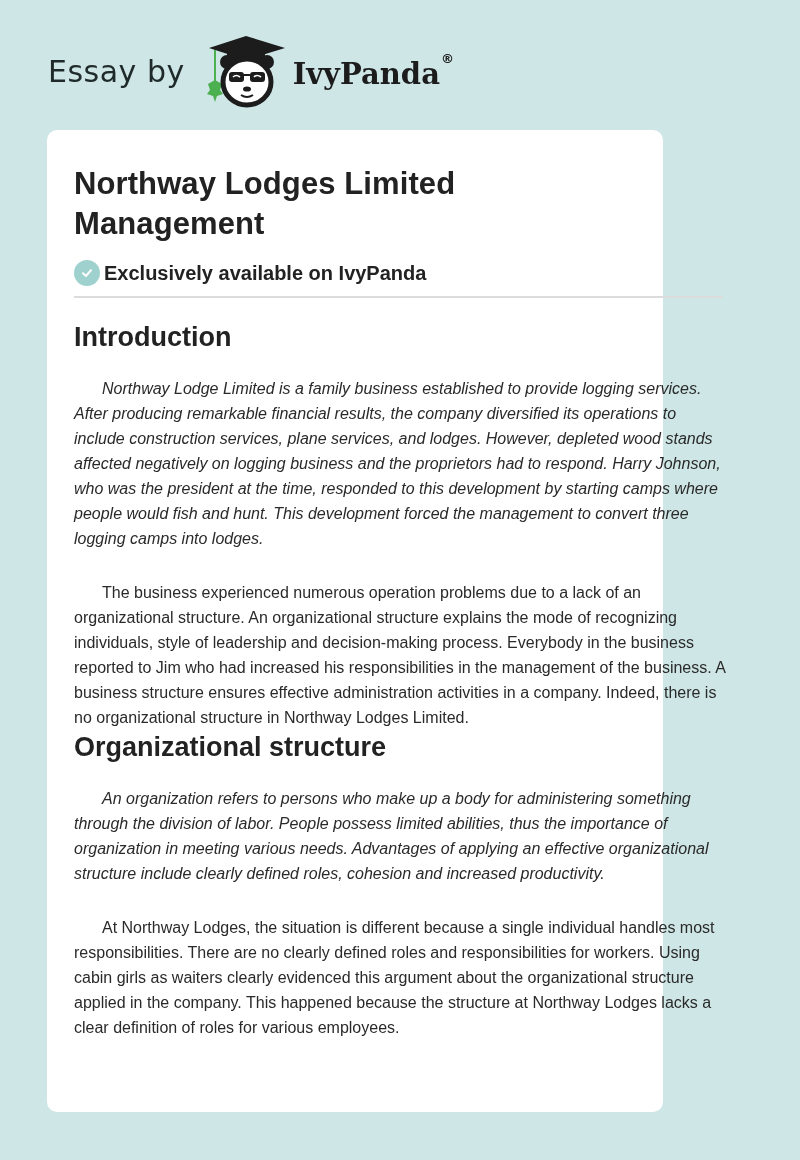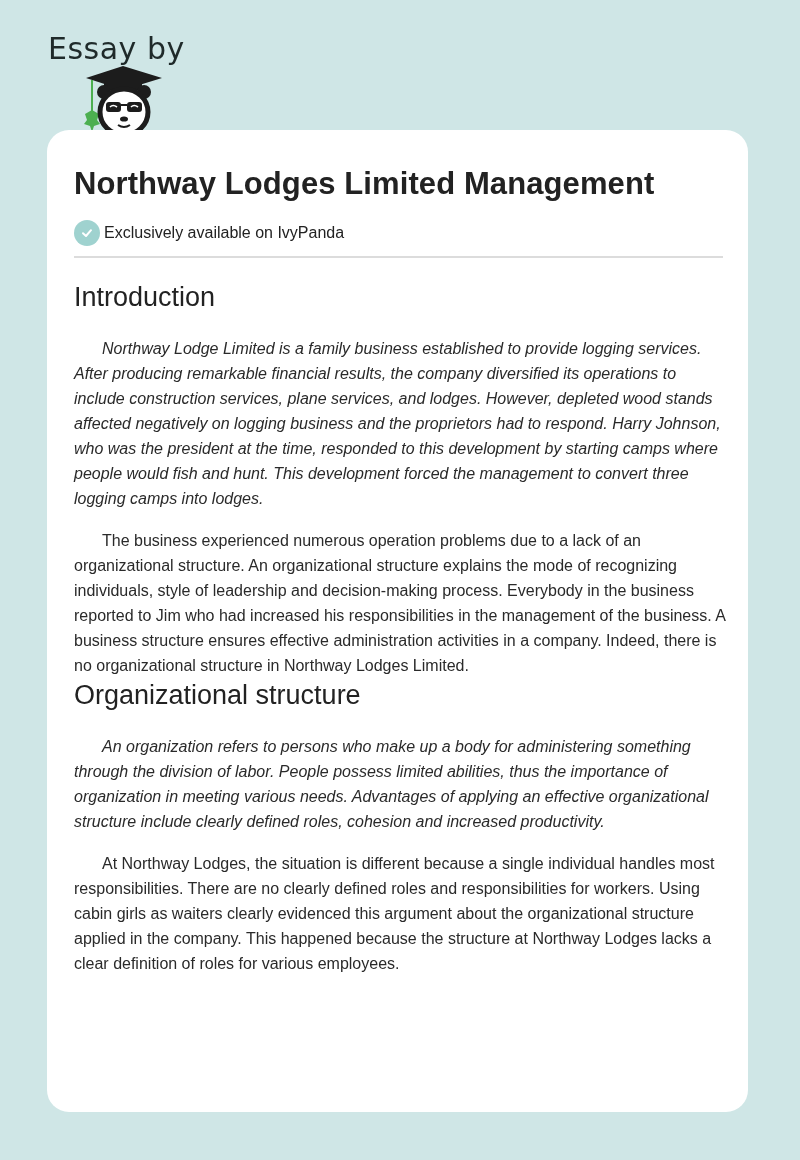--- a/index.html
+++ b/index.html
@@ -14,21 +14,20 @@
       font-family: "Liberation Sans", sans-serif;
       color: #222222;
     }
     .header {
       position: absolute;
       left: 48px;
       top: 34px;
       height: 76px;
       display: flex;
       align-items: center;
-      flex-direction: column;
     }
     .essay-by {
       font-family: "DejaVu Sans", sans-serif;
       font-size: 30px;
       color: #1f2a2a;
       letter-spacing: 0.5px;
       margin-right: 18px;
       line-height: 1;
     }
     .logo-mark {
@@ -49,24 +48,24 @@
       font-size: 13px;
       vertical-align: top;
       position: relative;
       top: -8px;
       margin-left: 1px;
     }
     .card {
       position: absolute;
       left: 47px;
       top: 130px;
-      width: 701px;
+      width: 616px;
       height: 982px;
       background: #ffffff;
-      border-radius: 22px;
+      border-radius: 10px;
       padding: 34px 26px 0 27px;
     }
     .title {
       font-family: "Liberation Sans", sans-serif;
       font-weight: bold;
       font-size: 31px;
       color: #222222;
       line-height: 40px;
       letter-spacing: 0.1px;
     }
@@ -80,48 +79,48 @@
       width: 26px;
       height: 26px;
       border-radius: 50%;
       background: #9fd2cf;
       display: flex;
       align-items: center;
       justify-content: center;
       margin-right: 4px;
     }
     .exclusive-text {
-      font-weight: normal;
-      font-size: 16px;
+      font-weight: bold;
+      font-size: 20px;
       color: #222;
     }
     .divider {
       margin-top: 10px;
       height: 2px;
       background: #dcdcdc;
       width: 649px;
     }
     h2 {
       font-family: "Liberation Sans", sans-serif;
-      font-weight: normal;
+      font-weight: bold;
       font-size: 27px;
       color: #222222;
       line-height: 34px;
     }
     .h-intro { margin-top: 22px; }
     .h-org { }
     p {
       font-size: 16px;
       line-height: 25px;
       color: #2a2a2a;
       text-indent: 28px;
       width: 652px;
     }
     .h-intro + p, .h-org + p { margin-top: 22px; font-style: italic; }
-    p + p { margin-top: 17px; }
+    p + p { margin-top: 29px; }
   </style>
 </head>
 <body>
 
 <div class="header">
   <span class="essay-by">Essay by</span>
   <span class="logo-mark">
     <svg width="86" height="76" viewBox="0 0 86 76">
 
       <polygon points="6,14 43,2 82,14 43,26" fill="#1c1c1c"></polygon>
@@ -140,20 +139,21 @@
       <rect x="47" y="38" width="15" height="10" rx="3" fill="#1c1c1c"></rect>
       <line x1="41" y1="41" x2="47" y2="41" stroke="#1c1c1c" stroke-width="2"></line>
 
       <path d="M30,43 Q33,40 37,43" stroke="#ffffff" stroke-width="1.6" fill="none"></path>
       <path d="M51,43 Q54,40 58,43" stroke="#ffffff" stroke-width="1.6" fill="none"></path>
 
       <ellipse cx="44" cy="55" rx="4" ry="2.6" fill="#1c1c1c"></ellipse>
       <path d="M38,61 Q44,65 50,61" stroke="#1c1c1c" stroke-width="2" fill="none"></path>
     </svg>
   </span>
+  <span class="brand"><span>IvyPanda</span><span class="brand-reg">®</span></span>
 </div>
 
 <main class="card">
   <h1 class="title">Northway Lodges Limited Management</h1>
 
   <div class="exclusive">
     <span class="check-badge">
       <svg width="14" height="14" viewBox="0 0 14 14">
         <path d="M3,7.2 L6,10 L11,4.2" stroke="#ffffff" stroke-width="2" fill="none" stroke-linecap="round" stroke-linejoin="round"></path>
       </svg>

